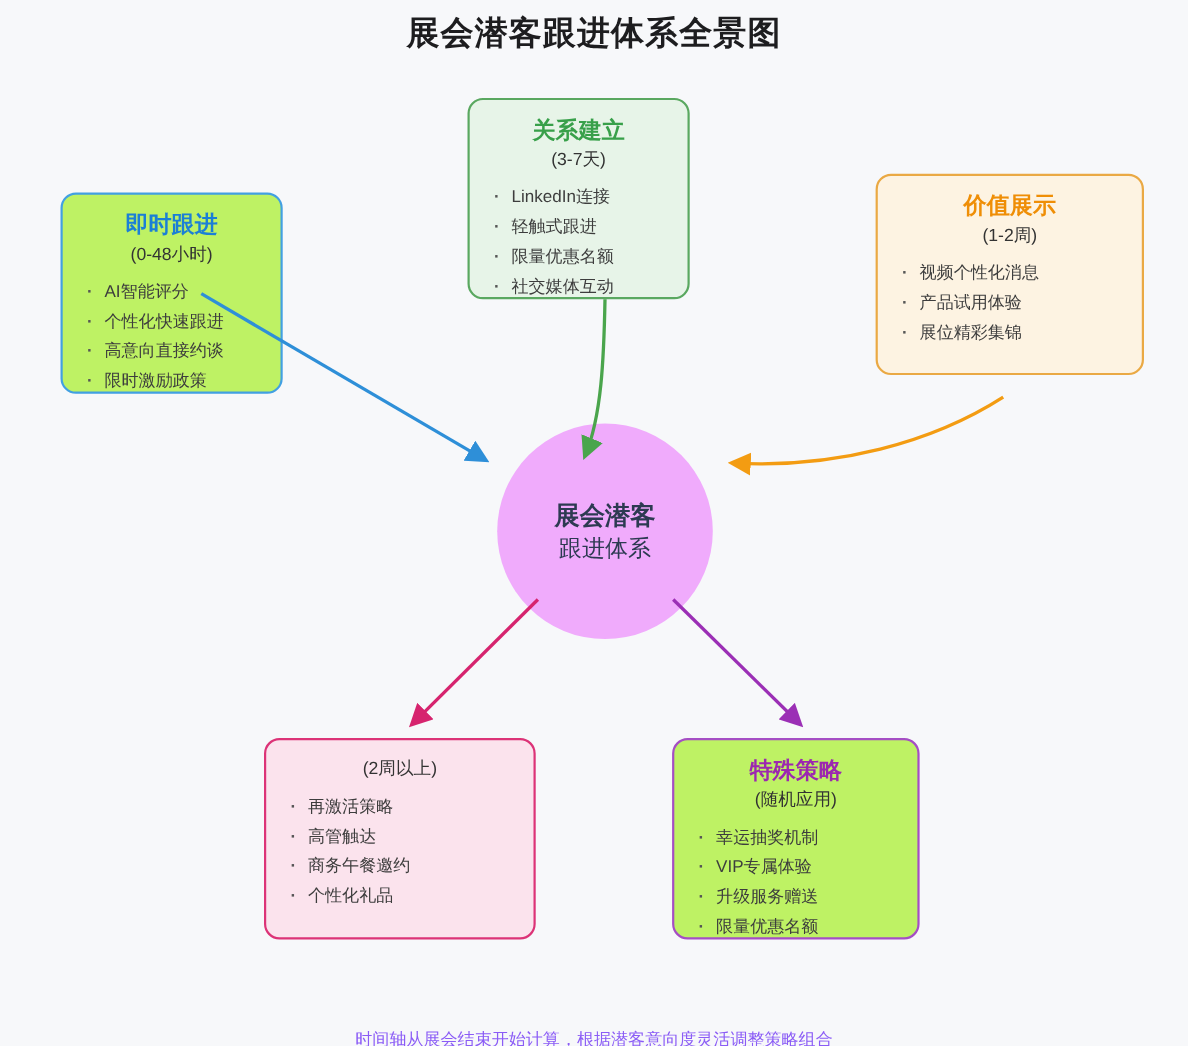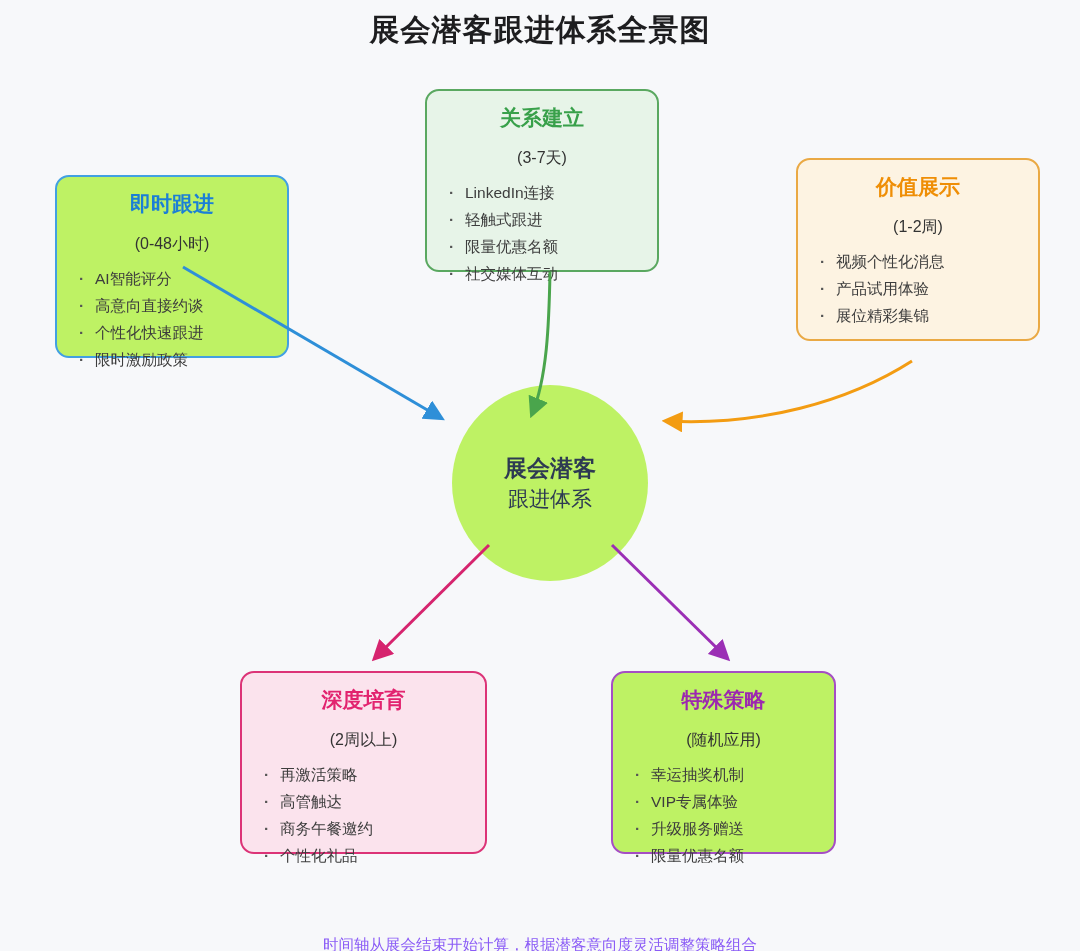--- a/index.html
+++ b/index.html
@@ -20,38 +20,38 @@
     left: 0;
     width: 100%;
     text-align: center;
     font-size: 30px;
     font-weight: bold;
     color: #1d1d1f;
     letter-spacing: 1px;
   }
   .node {
     position: absolute;
-    width: 234px;
+    width: 202px;
     height: 183px;
     border-radius: 14px;
     box-sizing: border-box;
     border: 2.5px solid #999;
     padding: 13px 0 0 0;
   }
   .node .node-title {
     text-align: center;
     font-size: 21px;
     font-weight: bold;
     margin: 0;
   }
   .node .node-subtitle {
     text-align: center;
     font-size: 16px;
     color: #333333;
-    margin-top: 16px;
+    margin-top: 3px;
   }
   .node ul {
     list-style: none;
     margin: 10px 0 0 0;
     padding: 0 0 0 22px;
   }
   .node li {
     font-size: 15.5px;
     color: #3d3d3d;
     line-height: 27px;
@@ -78,21 +78,21 @@
   .node-special      { left: 611px; top: 671px; background: #bef264; border-color: #a54ec4; width: 225px; }
   .node-special .node-title      { color: #9c27b0; }
 
   .center-circle {
     position: absolute;
     left: 452px;
     top: 385px;
     width: 196px;
     height: 196px;
     border-radius: 50%;
-    background: #bef264;
+    background: #f0abfc;
     display: flex;
     flex-direction: column;
     align-items: center;
     justify-content: center;
     color: #2d3a52;
   }
   .center-circle .center-line1 { font-size: 23px; font-weight: bold; line-height: 31px; }
   .center-circle .center-line2 { font-size: 21px; line-height: 30px; }
 
   .connector-layer {
@@ -118,22 +118,22 @@
 
 <div class="canvas">
 
   <div class="main-title">展会潜客跟进体系全景图</div>
 
   <div class="node node-immediate">
     <div class="node-title">即时跟进</div>
     <div class="node-subtitle">(0-48小时)</div>
     <ul>
       <li>AI智能评分</li>
+      <li>个性化快速跟进</li>
       <li>高意向直接约谈</li>
-      <li>个性化快速跟进</li>
       <li>限时激励政策</li>
     </ul>
   </div>
 
   <div class="node node-relationship">
     <div class="node-title">关系建立</div>
     <div class="node-subtitle">(3-7天)</div>
     <ul>
       <li>LinkedIn连接</li>
       <li>轻触式跟进</li>
@@ -146,21 +146,20 @@
     <div class="node-title">价值展示</div>
     <div class="node-subtitle">(1-2周)</div>
     <ul>
       <li>视频个性化消息</li>
       <li>产品试用体验</li>
       <li>展位精彩集锦</li>
     </ul>
   </div>
 
   <div class="node node-nurture">
-    <div class="node-title">深度培育</div>
     <div class="node-subtitle">(2周以上)</div>
     <ul>
       <li>再激活策略</li>
       <li>高管触达</li>
       <li>商务午餐邀约</li>
       <li>个性化礼品</li>
     </ul>
   </div>
 
   <div class="node node-special">

